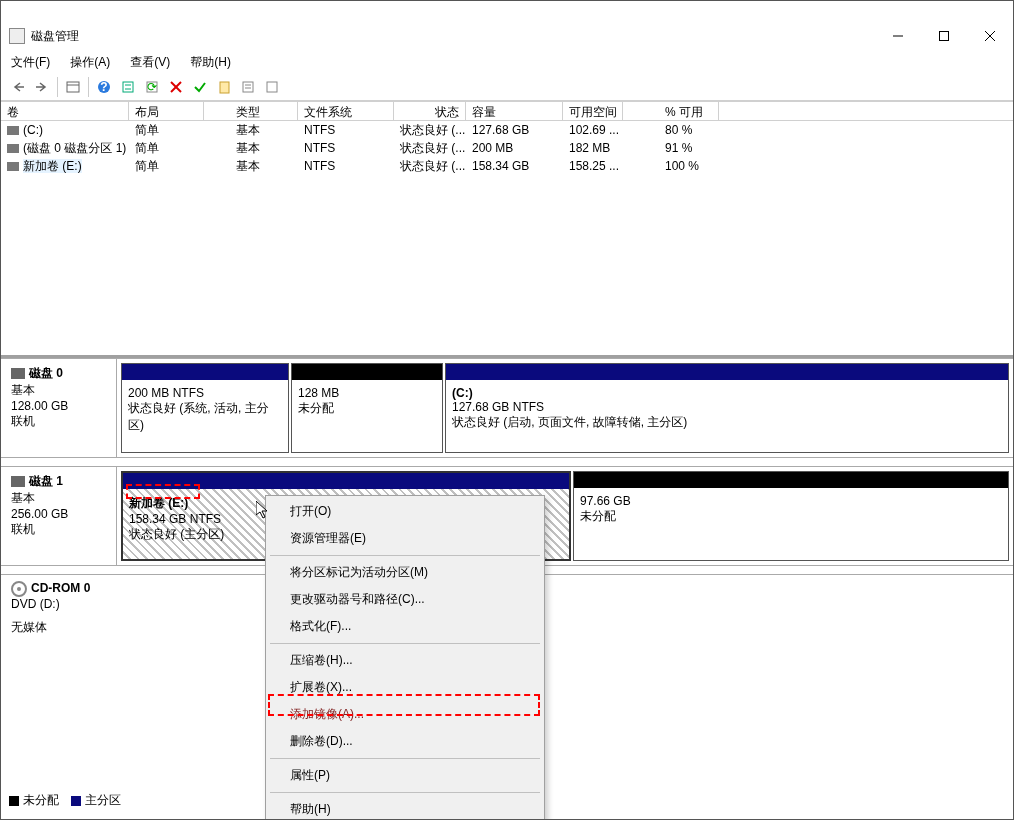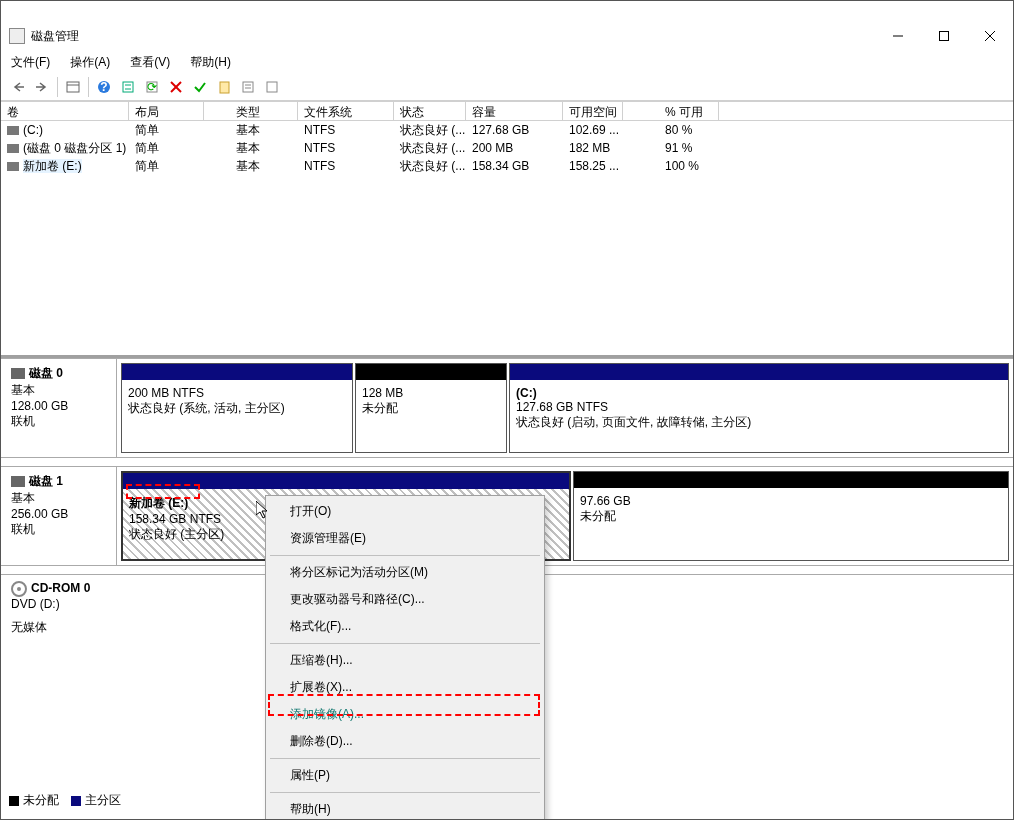--- a/index.html
+++ b/index.html
@@ -19,42 +19,42 @@
 .list-header div { border-right: 1px solid #d0d0d0; padding: 2px 6px; overflow: hidden; white-space: nowrap; }
 .list-body { height: 234px; overflow: auto; }
 .list-row { height: 18px; display: flex; align-items: center; }
 .list-row div { padding: 0 6px; overflow: hidden; white-space: nowrap; }
 .list-row .vol-icon { width: 12px; height: 9px; background: #777; display: inline-block; margin-right: 4px; vertical-align: middle; }
 .list-row.sel .vol-name { background: #e5f3ff; }
 .col-vol { width: 128px; }
 .col-layout { width: 75px; }
 .col-type { width: 68px; margin-left: 26px; }
 .col-fs { width: 96px; }
-.col-status { width: 72px; }
+.col-status { width: 72px; text-align: right; }
 .col-cap { width: 97px; }
 .col-free { width: 60px; }
 .col-pct { width: 60px; margin-left: 36px; }
 .graphic-area { border-top: 3px solid #a0a0a0; }
 .disk-row { display: flex; border-top: 1px solid #aaa; border-bottom: 1px solid #aaa; margin-bottom: 8px; }
 .disk-info { width: 116px; padding: 6px 10px; border-right: 1px solid #aaa; }
 .disk-info .dicon { width: 14px; height: 11px; background: #666; display: inline-block; margin-right: 4px; vertical-align: middle; }
 .disk-info .dname { font-weight: bold; }
 .disk-parts { flex: 1; display: flex; padding: 4px; gap: 2px; position: relative; }
 .part { border: 1px solid #555; position: relative; padding: 22px 6px 6px 6px; overflow: hidden; }
 .part .stripe { position: absolute; top: 0; left: 0; right: 0; height: 16px; background: #0a0a7d; }
 .part .pname { font-weight: bold; }
 .part.unalloc .stripe { background: #000; }
 .part.sel { background-image: repeating-linear-gradient(45deg, #fff 0, #fff 4px, #c0c0c0 4px, #c0c0c0 6px); border: 2px solid #333; }
 .cd-icon { width: 16px; height: 16px; border-radius: 50%; border: 2px solid #888; display: inline-block; margin-right: 4px; vertical-align: middle; position: relative; }
 .cd-icon::after { content: ''; position: absolute; width: 4px; height: 4px; background: #888; border-radius: 50%; top: 4px; left: 4px; }
 .legend { position: absolute; bottom: 10px; left: 8px; display: flex; gap: 12px; align-items: center; }
 .legend .sw { width: 10px; height: 10px; display: inline-block; margin-right: 4px; vertical-align: middle; }
 .context-menu { position: absolute; left: 264px; top: 494px; width: 280px; background: #f0f0f0; border: 1px solid #a0a0a0; box-shadow: 3px 3px 6px rgba(0,0,0,0.2); padding: 2px 0; z-index: 100; }
 .context-menu .mi { padding: 5px 24px; cursor: default; }
-.context-menu .mi.disabled { color: #0f766e; }
+.context-menu .mi.disabled { color: #7f1d1d; }
 .context-menu .msep { height: 1px; background: #c0c0c0; margin: 3px 4px; }
 .highlight-dash { border: 2px dashed red; position: absolute; pointer-events: none; z-index: 200; }
 .cursor-arrow { position: absolute; left: 255px; top: 500px; z-index: 150; }
 </style>
 </head>
 <body>
 
 <div class="titlebar">
   <span class="title-icon"></span>
   <span class="title-text">磁盘管理</span>
@@ -200,21 +200,21 @@
 <div class="graphic-area">
 
   <div class="disk-row">
     <div class="disk-info">
       <div><span class="dicon"></span><span class="dname">磁盘 0</span></div>
       <div>基本</div>
       <div>128.00 GB</div>
       <div>联机</div>
     </div>
     <div class="disk-parts">
-      <div class="part" style="width:232px;height:90px">
+      <div class="part" style="width:168px;height:90px">
         <div class="stripe"></div>
         <div>200 MB NTFS</div>
         <div>状态良好 (系统, 活动, 主分区)</div>
       </div>
       <div class="part unalloc" style="width:152px;height:90px">
         <div class="stripe"></div>
         <div>128 MB</div>
         <div>未分配</div>
       </div>
       <div class="part" style="flex:1;height:90px">

